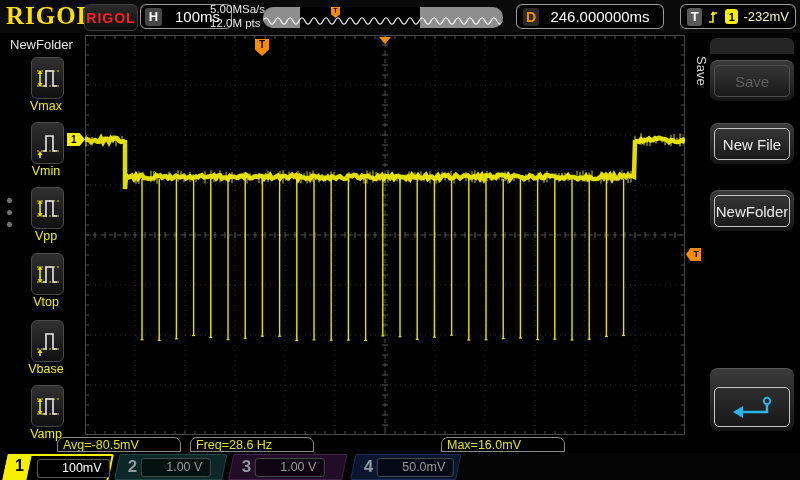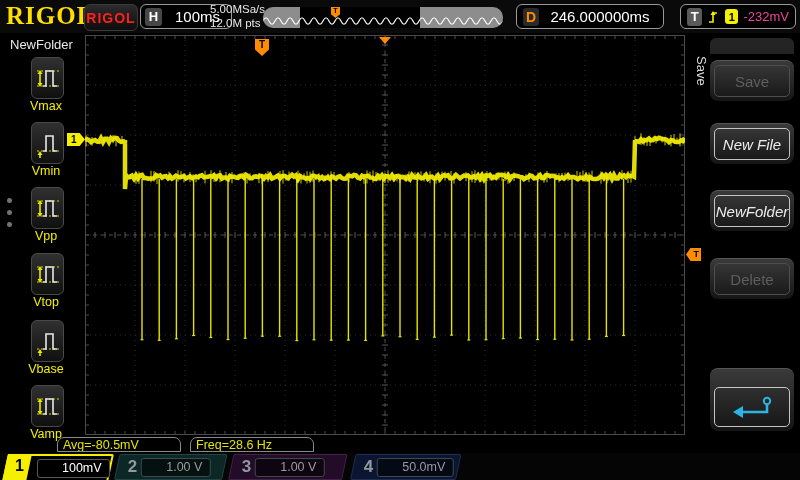--- a/index.html
+++ b/index.html
@@ -28,21 +28,21 @@
   #d-box{left:516px;top:4px;width:148px;height:25px;gap:4px;padding:0 6px;box-sizing:border-box;}
   #d-label{color:#ff8c00;font-weight:bold;font-size:14px;background:#2a2a2a;border-radius:3px;width:16px;height:18px;
            display:flex;align-items:center;justify-content:center;}
   #d-value{color:#fff;font-size:15px;flex:1;text-align:center;}
   #t-box{left:680px;top:4px;width:116px;height:25px;gap:5px;padding:0 6px;box-sizing:border-box;}
   #t-label{background:#5a5a5a;color:#fff;font-weight:bold;font-size:13px;border-radius:3px;width:16px;height:18px;
            display:flex;align-items:center;justify-content:center;}
   #trig-source-badge,#freq-badge{background:#f4f000;color:#000;font-weight:bold;border-radius:3px;
            display:flex;align-items:center;justify-content:center;}
   #trig-source-badge{width:14px;height:15px;font-size:11px;}
-  #trig-level-value{color:#ec4899;font-size:13px;}
+  #trig-level-value{color:#fef9c3;font-size:13px;}
 
   
   #sidebar-title{left:10px;top:37px;width:48px;text-align:center;color:#e8e8e8;font-size:13px;}
   .v-item-box{left:31px;width:31px;height:40px;background:linear-gradient(#303030,#101010);
               border:1px solid #4a4a4a;border-radius:6px;display:flex;align-items:center;justify-content:center;}
   .v-item-label{left:14px;width:64px;text-align:center;color:#f4f000;font-size:12.5px;}
   .pagedot{left:7px;width:5px;height:5px;border-radius:50%;background:#737373;}
 
   
   #scope{position:absolute;background:#000;}
@@ -62,21 +62,21 @@
   #freq-badge{width:13px;height:14px;font-size:10px;}
   #freq-value{color:#fff;font-size:13px;}
 
   
   #menu-tab-label{left:694px;top:56px;writing-mode:vertical-rl;color:#ddd;font-size:13px;}
   #menu-header-stub{left:710px;top:38px;width:84px;height:16px;border-radius:6px 6px 0 0;background:#242424;}
   .menu-btn{left:710px;width:84px;height:40px;border-radius:8px;background:linear-gradient(#3a3a3a,#151515);
             border-top:1px solid #565656;}
   .menu-btn .inner{position:absolute;left:4px;right:4px;top:4px;bottom:4px;border-radius:5px;
             display:flex;align-items:center;justify-content:center;font-size:15px;}
-  .menu-btn.on .inner{border:1px solid #c4c4c4;color:#ececec;font-style:italic;}
+  .menu-btn.on .inner{border:1px solid #c4c4c4;color:#ececec;}
   .menu-btn.off .inner{border:1px solid #4e4e4e;color:#5e5e5e;}
   #return-btn{left:710px;top:368px;width:84px;height:62px;border-radius:8px;background:linear-gradient(#3a3a3a,#151515);
               border-top:1px solid #565656;}
   #return-btn .inner{position:absolute;left:4px;right:4px;top:18px;bottom:4px;border:1px solid #c4c4c4;border-radius:5px;
               display:flex;align-items:center;justify-content:center;}
 
   
   .meas-box{top:437px;width:124px;height:15px;background:#000;border:1px solid #8a8a8a;border-radius:7px 7px 0 0;
             color:#e4e400;font-size:12.5px;line-height:15px;padding-left:5px;box-sizing:border-box;white-space:nowrap;overflow:hidden;}
 
@@ -732,36 +732,34 @@
 
   <div class="abs menu-btn off" style="top:60px">
     <div class="inner">Save</div>
     </div>
   <div class="abs menu-btn on" style="top:123px">
     <div class="inner">New File</div>
     </div>
   <div class="abs menu-btn on" style="top:190px">
     <div class="inner">NewFolder</div>
     </div>
-  <div class="abs menu-btn off" style="top:258px">
-    <div class="inner">Delete</div>
-    </div>
 
   <div id="return-btn" class="abs">
     <div class="inner">
       <svg width="46" height="26">
         <circle cx="38" cy="7" r="3.2" fill="none" stroke="#2ab4e8" stroke-width="2"></circle>
         <path d="M38 10 V18 H13" fill="none" stroke="#2ab4e8" stroke-width="2.6"></path>
         <path d="M14 12 v12 l-10 -6 z" fill="#2ab4e8"></path>
       </svg>
     </div>
   </div>
 
   <div class="abs meas-box" style="left:57px">Avg=-80.5mV</div>
   <div class="abs meas-box" style="left:190px">Freq=28.6 Hz</div>
+  <div class="abs meas-box" style="left:441px">Max=16.0mV</div>
 
   <div id="chanbar" class="abs">
 
     <div id="ch1-cell" class="ch-cell">
       <div id="ch1-tab"></div>
       <div id="ch1-digit">1</div>
       <div class="ch-inner" style="padding-left:30px">
         <div class="ch-valbox">
           <span class="coupling-icon" style="color:#d8d8d8"><span class="s"></span><span class="d"></span></span>
           <span class="ch-val" style="color:#fff">100mV</span>

